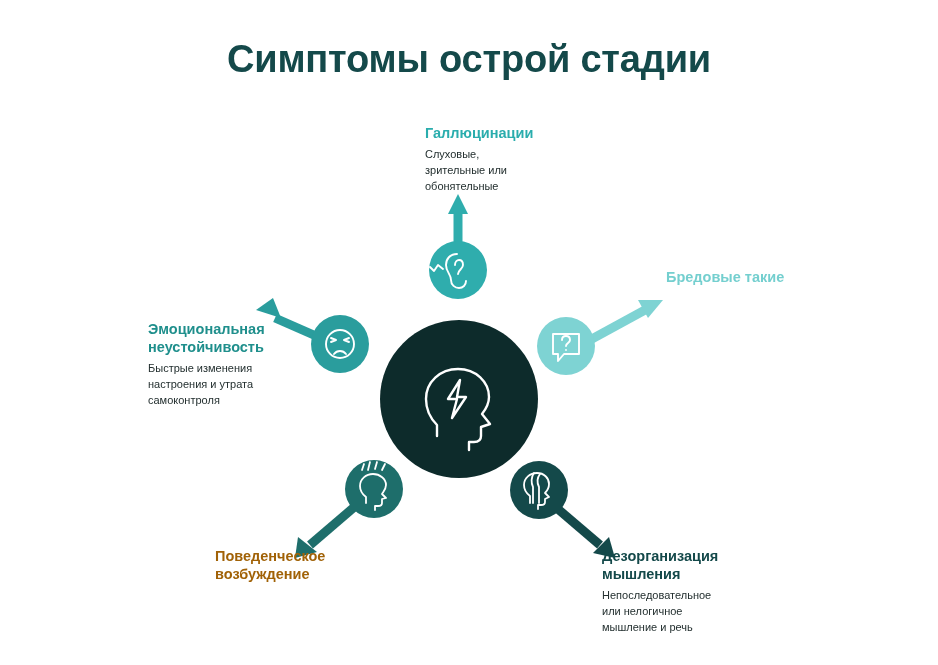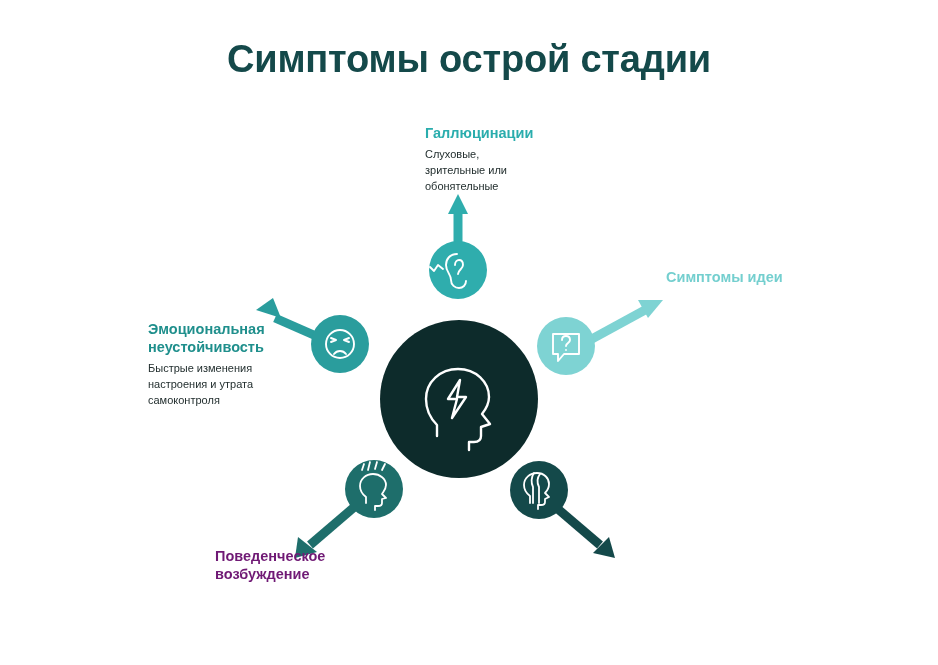--- a/index.html
+++ b/index.html
@@ -179,32 +179,37 @@
   </svg>
 
   <div class="block" id="blk-hallucinations">
     <div class="hd" style="color:#2aadad">Галлюцинации</div>
     <div class="bd">Слуховые,
 зрительные или
 обонятельные</div>
   </div>
 
   <div class="block" id="blk-delusions">
-    <div class="hd" style="color:#74cfcf">Симптомы идеи</div>
+    <div class="hd" style="color:#74cfcf">Бредовые такие</div>
   </div>
 
   <div class="block" id="blk-emotional">
     <div class="hd" style="color:#1f8f8c">Эмоциональная
 неустойчивость</div>
     <div class="bd">Быстрые изменения
 настроения и утрата
 самоконтроля</div>
   </div>
 
   <div class="block" id="blk-agitation">
-    <div class="hd" style="color:#701a75">Поведенческое
+    <div class="hd" style="color:#a16207">Поведенческое
 возбуждение</div>
   </div>
 
   <div class="block" id="blk-disorganized">
+    <div class="hd" style="color:#14494a">Дезорганизация
+мышления</div>
+    <div class="bd">Непоследовательное
+или нелогичное
+мышление и речь</div>
   </div>
 
 </div>
 
 </body></html>

